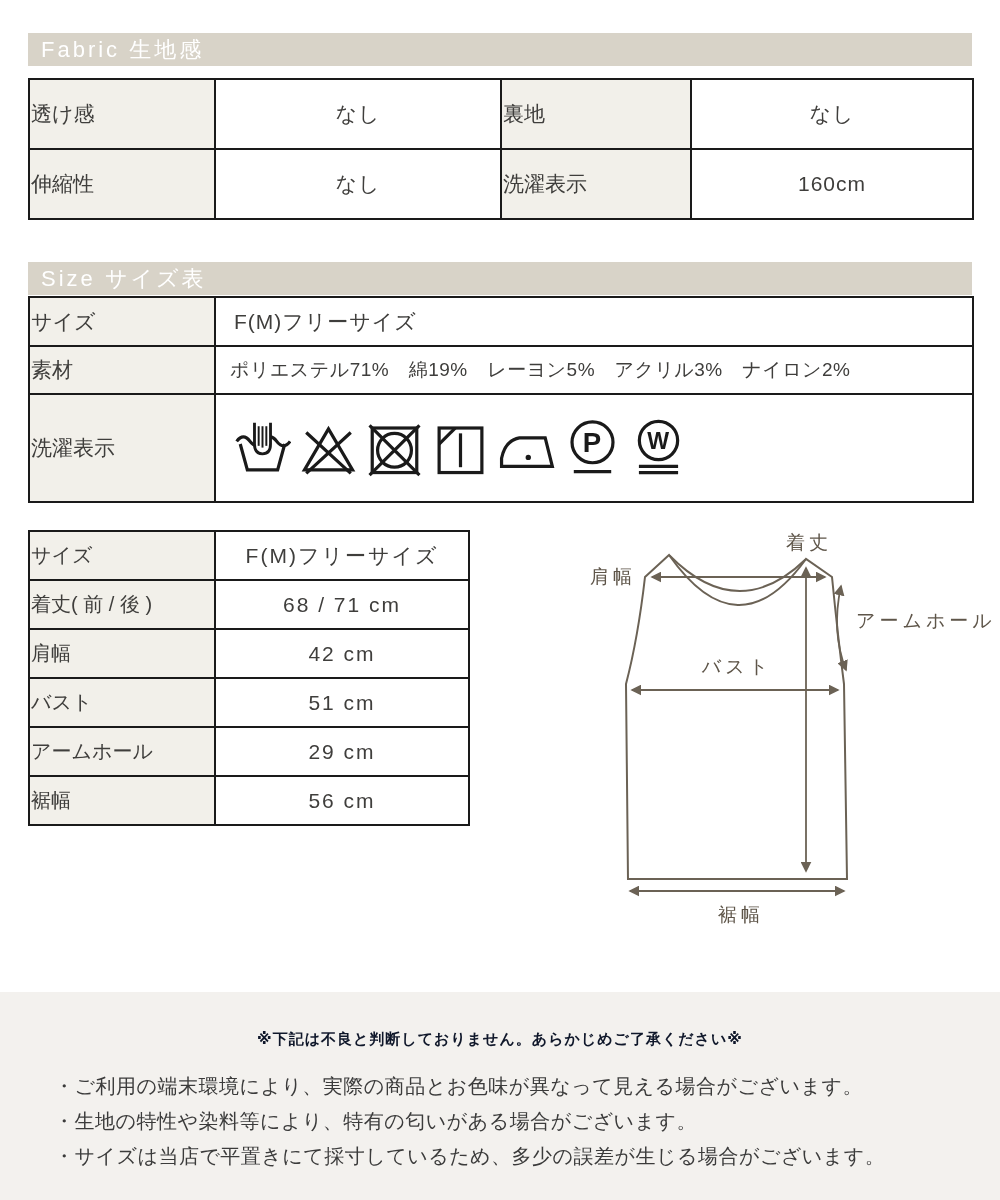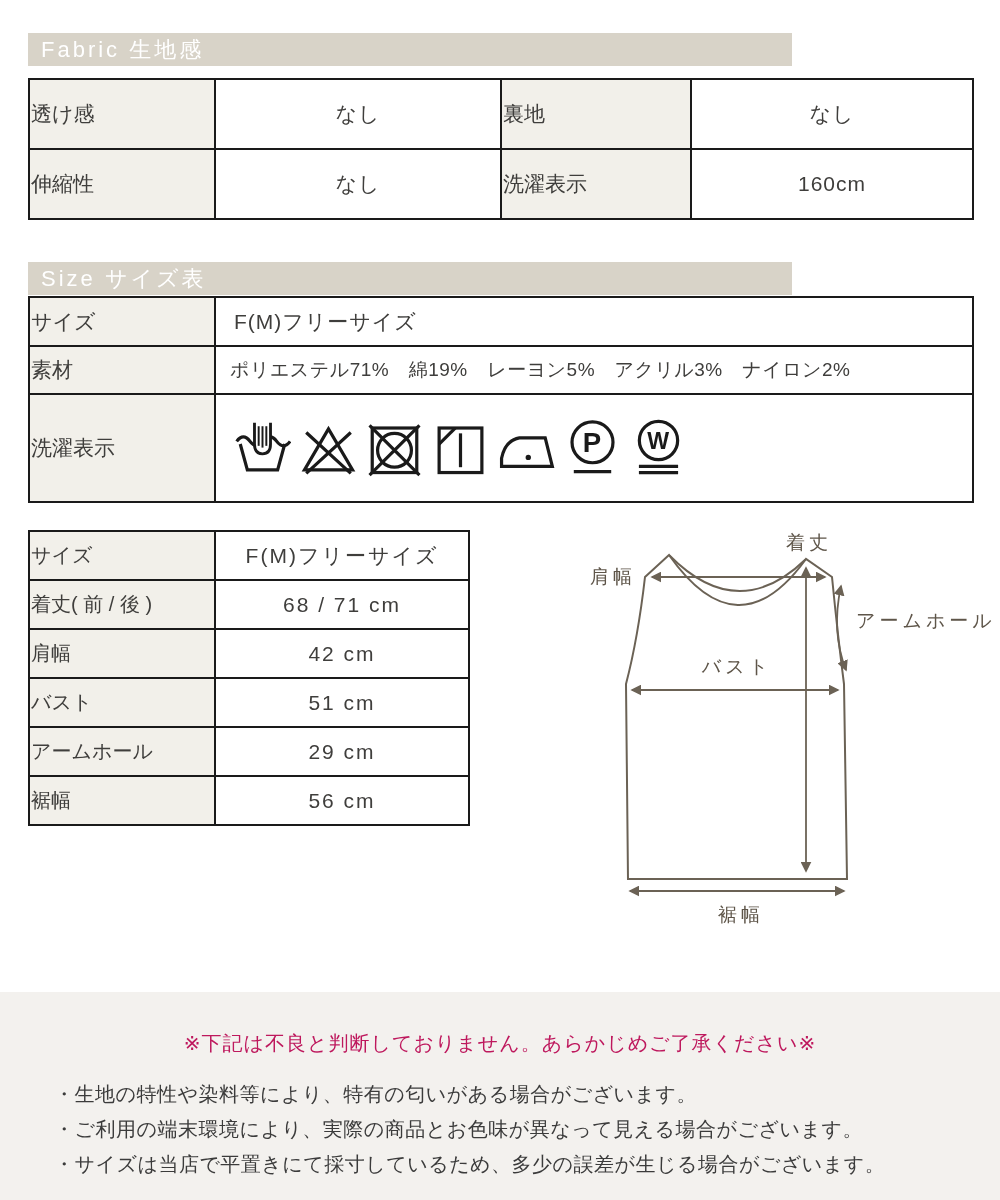--- a/index.html
+++ b/index.html
@@ -1,21 +1,21 @@
 <!DOCTYPE html>
 <html><head>
 <meta charset="utf-8">
 <style>
   html,body{margin:0;padding:0;background:#fff;}
   #page{
     position:relative;width:1000px;height:1200px;background:#ffffff;
     font-family:"Liberation Sans","DejaVu Sans",sans-serif;color:#3f3e3c;overflow:hidden;
   }
   .bar{
-    position:absolute;left:28px;width:764px;height:33px;background:#d8d3c8;
+    position:absolute;left:28px;width:944px;height:33px;background:#d8d3c8;
     color:#ffffff;font-size:22px;line-height:34px;letter-spacing:3px;
     padding-left:13px;box-sizing:border-box;
   }
   #fabric-bar{top:33px;}
   #size-bar{top:262px;}
 
   table{border-collapse:collapse;position:absolute;table-layout:fixed;}
   td{border:2px solid #1a1a1a;font-size:21px;color:#3f3e3c;box-sizing:border-box;}
   td.hd{background:#f2f0ea;text-align:left;}
   td.val{background:#ffffff;text-align:center;letter-spacing:1px;}
@@ -43,22 +43,22 @@
   #diagram{position:absolute;left:560px;top:520px;}
   .garment{fill:none;stroke:#6b6255;stroke-width:2;}
   .dim{fill:none;stroke:#6b6255;stroke-width:1.8;}
   .dlabel{fill:#5e5549;font-size:19px;letter-spacing:4px;}
 
   #notes{
     position:absolute;left:0;top:992px;width:1000px;height:208px;background:#f3f1ee;
     box-sizing:border-box;padding-top:38px;
   }
   #notes-title{
-    margin:0 0 20px 0;text-align:center;font-size:20px;font-weight:normal;
-    color:#be185d;letter-spacing:1px;
+    margin:0 0 20px 0;text-align:center;font-size:15px;font-weight:bold;
+    color:#0f172a;letter-spacing:1px;
   }
   .note-item{
     margin:0 30px 0 54px;font-size:20px;line-height:35px;color:#3b3b3b;letter-spacing:0.5px;
   }
 </style>
 </head>
 <body>
 
 <div id="page">
 
@@ -198,18 +198,18 @@
     <line class="dim" x1="70" y1="371" x2="284" y2="371" marker-start="url(#arw)" marker-end="url(#arw)"></line>
     <text class="dlabel" x="76" y="63" text-anchor="end">肩幅</text>
     <text class="dlabel" x="249" y="29" text-anchor="middle">着丈</text>
     <text class="dlabel" x="296" y="107" letter-spacing="5">アームホール</text>
     <text class="dlabel" x="177" y="153" text-anchor="middle" letter-spacing="6">バスト</text>
     <text class="dlabel" x="181" y="401" text-anchor="middle" letter-spacing="5">裾幅</text>
   </svg>
 
   <div id="notes">
     <p id="notes-title">※下記は不良と判断しておりません。あらかじめご了承ください※</p>
+    <p class="note-item">・ご利用の端末環境により、実際の商品とお色味が異なって見える場合がございます。</p>
     <p class="note-item">・生地の特性や染料等により、特有の匂いがある場合がございます。</p>
-    <p class="note-item">・ご利用の端末環境により、実際の商品とお色味が異なって見える場合がございます。</p>
     <p class="note-item">・サイズは当店で平置きにて採寸しているため、多少の誤差が生じる場合がございます。</p>
   </div>
 
 </div>
 
 </body></html>

